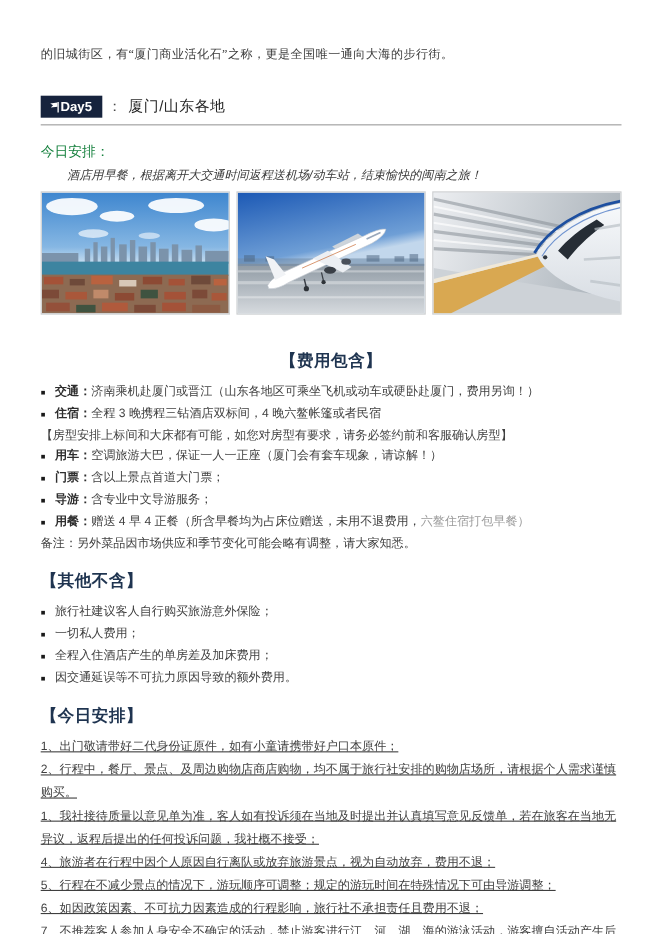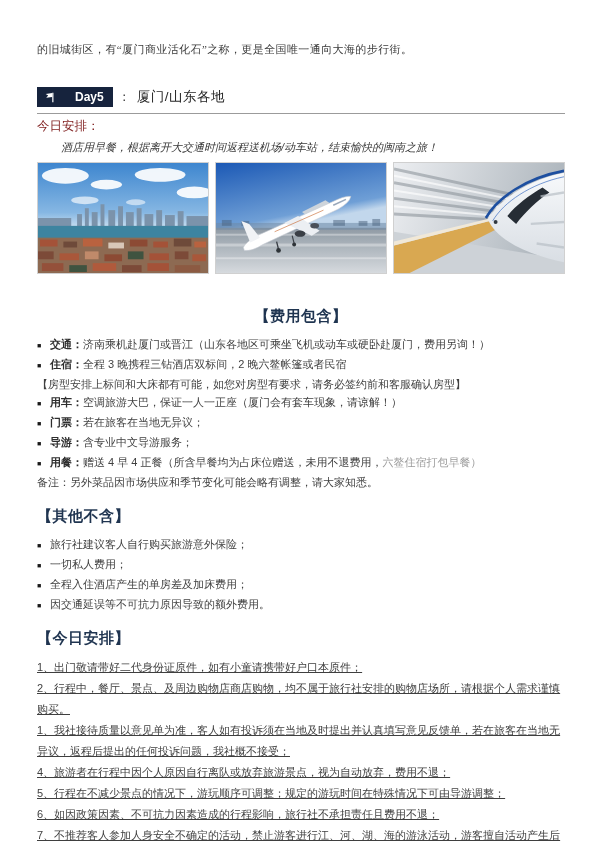--- a/index.html
+++ b/index.html
@@ -3,26 +3,26 @@
 <meta charset="utf-8">
 <style>
   * { margin:0; padding:0; box-sizing:border-box; }
   html,body { background:#ffffff; }
   body { font-family:"Liberation Sans","DejaVu Sans",sans-serif; }
   .page { position:relative; width:600px; height:849px; background:#fff; padding:42px 35px 0 37px; overflow:hidden; }
 
   .intro { font-family:"Liberation Serif","DejaVu Serif",serif; font-size:11px; color:#3b3b3b; letter-spacing:.4px; }
 
   .day-row { margin-top:30px; display:flex; align-items:center; border-bottom:1px solid #9b9b9b; padding-bottom:6px; }
-  .day-badge { background:#16233d; color:#ffffff; font-size:12px; font-weight:bold; padding:3px 9px 3px 7px; display:flex; align-items:center; gap:20px; line-height:14px; }
+  .day-badge { background:#16233d; color:#ffffff; font-size:12px; font-weight:bold; padding:3px 9px 3px 7px; display:flex; align-items:center; gap:0; line-height:14px; }
   .day-badge svg { display:block; }
   .day-sep { margin-left:5px; color:#4a4a4a; font-size:13px; }
   .day-title { margin-left:6px; font-size:13.5px; color:#262626; letter-spacing:.5px; }
 
-  .today-label { margin-top:4px; font-size:12.5px; color:#7f1d1d; }
+  .today-label { margin-top:16px; font-size:12.5px; color:#15803d; }
   .today-text { margin-top:5px; padding-left:24px; font-size:11px; color:#3a3a3a;font-style:italic; }
 
   .photos { margin-top:7px; display:flex; gap:6px; height:112px; }
   .photo { flex:1; border:1px solid #d0d0d0; overflow:hidden; background:#e8edf2; }
   .photo svg { display:block; width:100%; height:100%; }
 
   .section-title { font-size:15px; font-weight:bold; color:#1f3450; letter-spacing:.5px; }
   .t-fees { margin-top:33px;text-align:center; }
   .t-excluded { margin-top:16px; }
   .t-notices { margin-top:14px; }
@@ -211,32 +211,32 @@
   </div>
 
   <div class="section-title t-fees">【费用包含】</div>
   <div class="list">
     <div class="row">
       <span class="sq">■</span>
       <span><b>交通：</b><span>济南乘机赴厦门或晋江（山东各地区可乘坐飞机或动车或硬卧赴厦门，费用另询！）</span></span>
     </div>
     <div class="row">
       <span class="sq">■</span>
-      <span><b>住宿：</b><span>全程 3 晚携程三钻酒店双标间，2 晚六鳌帐篷或者民宿</span></span>
+      <span><b>住宿：</b><span>全程 3 晚携程三钻酒店双标间，4 晚六鳌帐篷或者民宿</span></span>
     </div>
     <div class="row">
       <span>【房型安排上标间和大床都有可能，如您对房型有要求，请务必签约前和客服确认房型】</span>
     </div>
     <div class="row">
       <span class="sq">■</span>
       <span><b>用车：</b><span>空调旅游大巴，保证一人一正座（厦门会有套车现象，请谅解！）</span></span>
     </div>
     <div class="row">
       <span class="sq">■</span>
-      <span><b>门票：</b><span>若在旅客在当地无异议；</span></span>
+      <span><b>门票：</b><span>含以上景点首道大门票；</span></span>
     </div>
     <div class="row">
       <span class="sq">■</span>
       <span><b>导游：</b><span>含专业中文导游服务；</span></span>
     </div>
     <div class="row">
       <span class="sq">■</span>
       <span><b>用餐：</b><span>赠送 4 早 4 正餐（所含早餐均为占床位赠送，未用不退费用，</span><span class="muted">六鳌住宿打包早餐）</span></span>
     </div>
     <div class="row">

